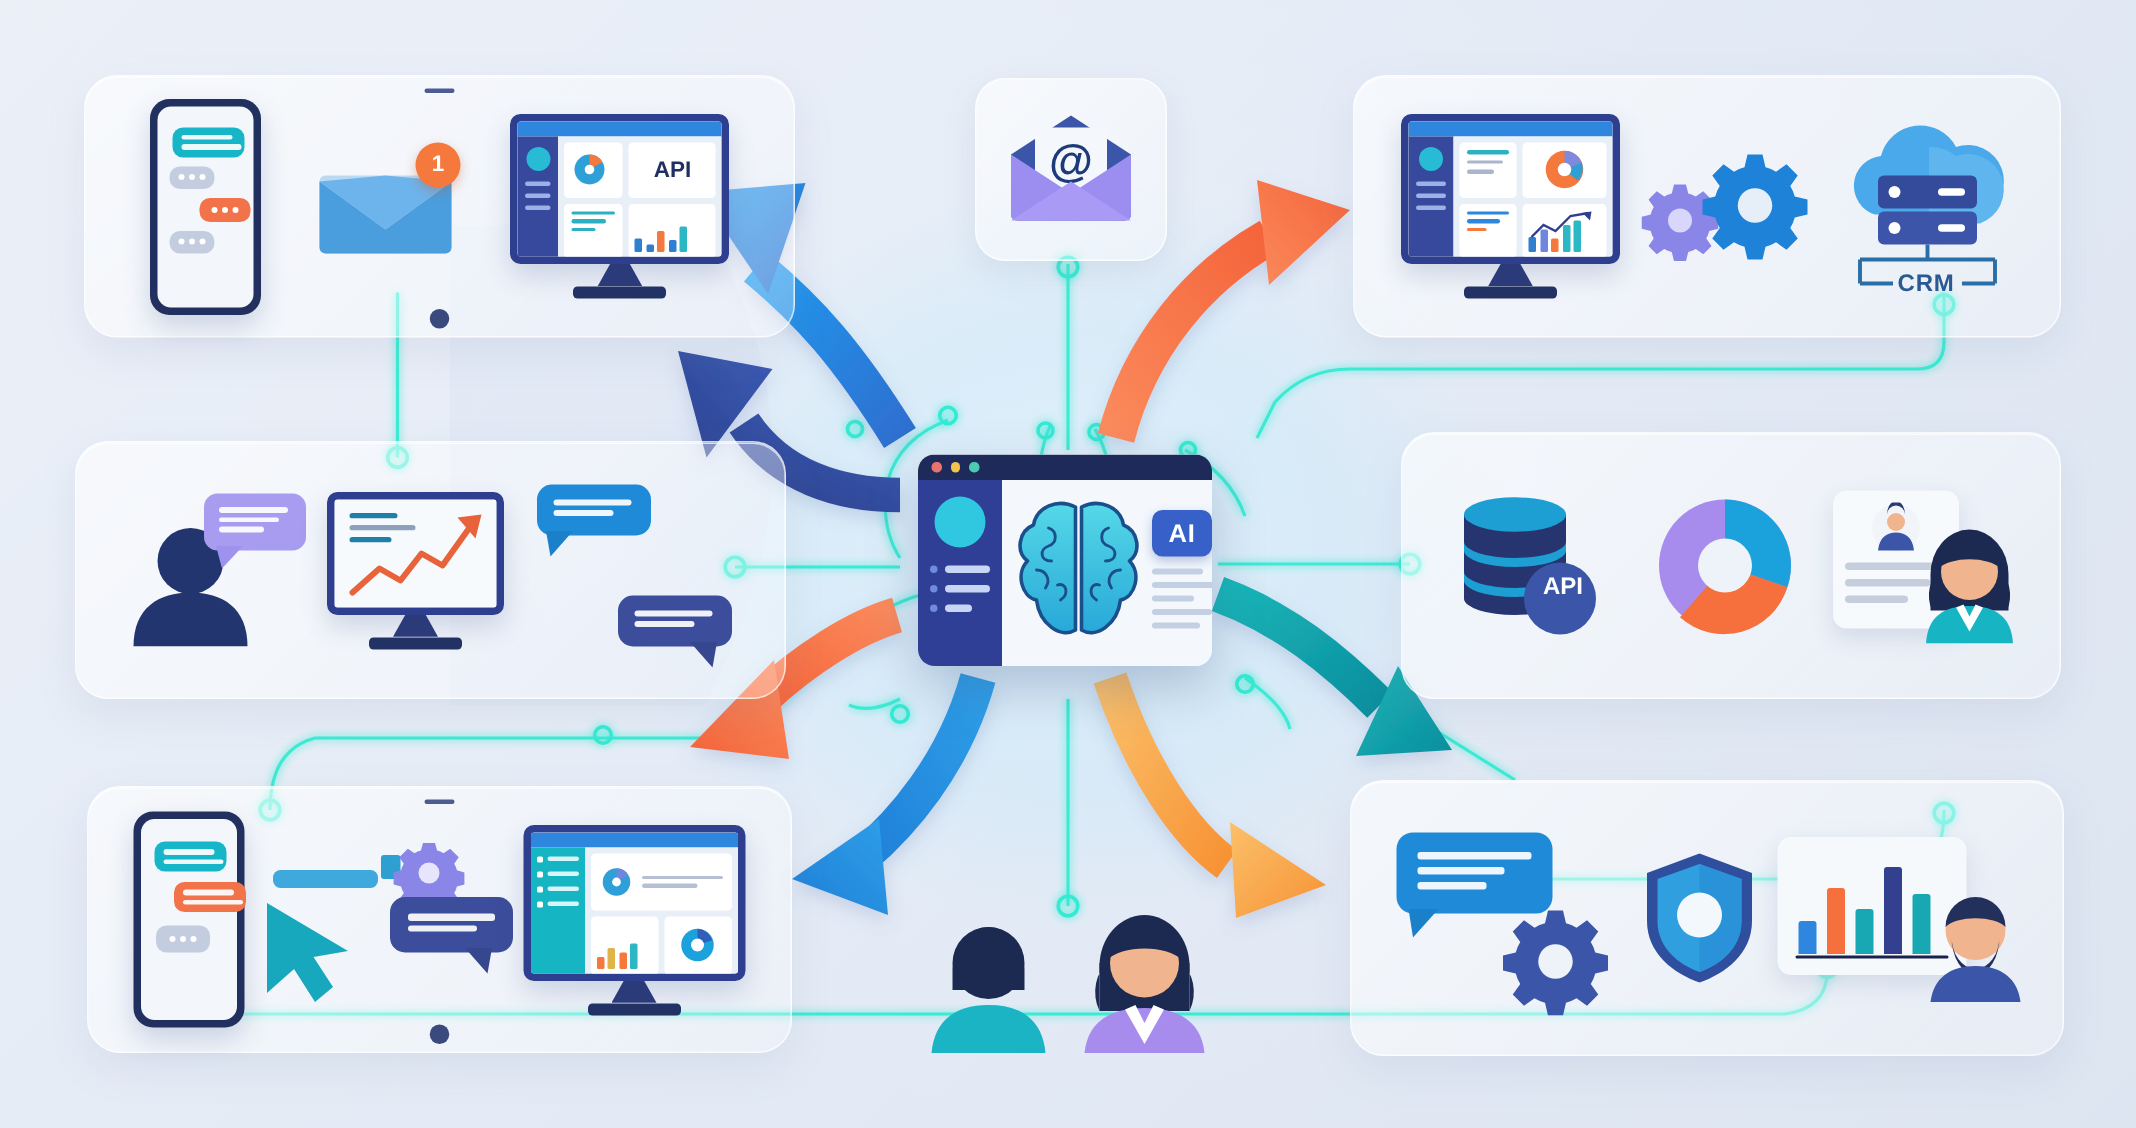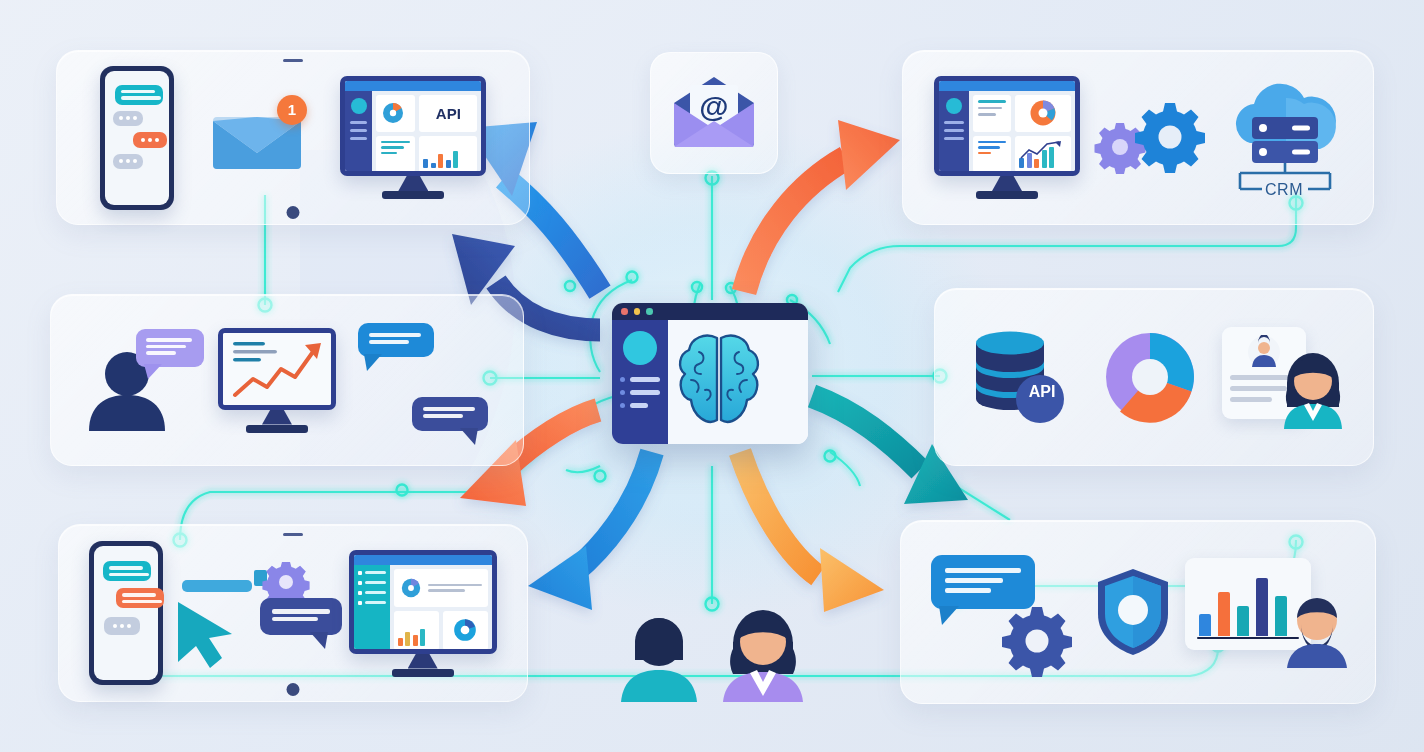--- a/index.html
+++ b/index.html
@@ -99,21 +99,21 @@
   .chartcard{
     width:126px;height:92px;border-radius:9px;background:#f6f9fc;
     box-shadow:0 6px 16px rgba(110,130,170,.2);
     display:flex;align-items:flex-end;gap:7px;padding:12px 14px 14px;box-sizing:border-box;
     border-bottom:0;position:relative;
   }
   .chartcard:after{content:"";position:absolute;left:12px;right:12px;bottom:11px;height:2.5px;background:#18224a;border-radius:2px;}
   .cbar{width:12px;border-radius:2px 2px 0 0;}
 
   .label-crm{
-    font-size:16px;font-weight:normal;color:#2a5a91;letter-spacing:.5px;
+    font-size:16px;font-weight:bold;color:#2a5a91;letter-spacing:.5px;
   }
 </style>
 </head>
 <body>
 
 <div class="stage">
 
   <svg class="svg-layer" viewBox="0 0 1424 752">
     <defs>
       <linearGradient id="gBlue" x1="0" y1="0" x2="1" y2="1">
@@ -686,17 +686,25 @@
           <path d="M46 8 C58 2 72 8 74 20 C84 24 86 38 78 44 C86 52 82 68 72 70 C70 86 56 96 46 90 Z" fill="url(#brainG)" stroke="#1b4f8c" stroke-width="2.4" stroke-linejoin="round"></path>
           <g fill="none" stroke="#1b4f8c" stroke-width="1.9" stroke-linecap="round">
             <path d="M24 22 C30 24 30 32 24 34 C18 36 18 44 26 44"></path>
             <path d="M16 50 C22 50 26 56 22 62"></path>
             <path d="M30 60 C36 58 38 66 32 70"></path>
             <path d="M64 22 C58 24 58 32 64 34 C70 36 70 44 62 44"></path>
             <path d="M72 50 C66 50 62 56 66 62"></path>
             <path d="M58 60 C52 58 50 66 56 70"></path>
           </g>
         </svg>
+        <div class="hub-right">
+          <div class="ai-badge">AI</div>
+          <div class="tline" style="width:34px"></div>
+          <div class="tline" style="width:44px"></div>
+          <div class="tline" style="width:28px"></div>
+          <div class="tline" style="width:40px"></div>
+          <div class="tline" style="width:32px"></div>
+        </div>
       </div>
     </div>
   </div>
 
 </div>
 
 </body></html>

